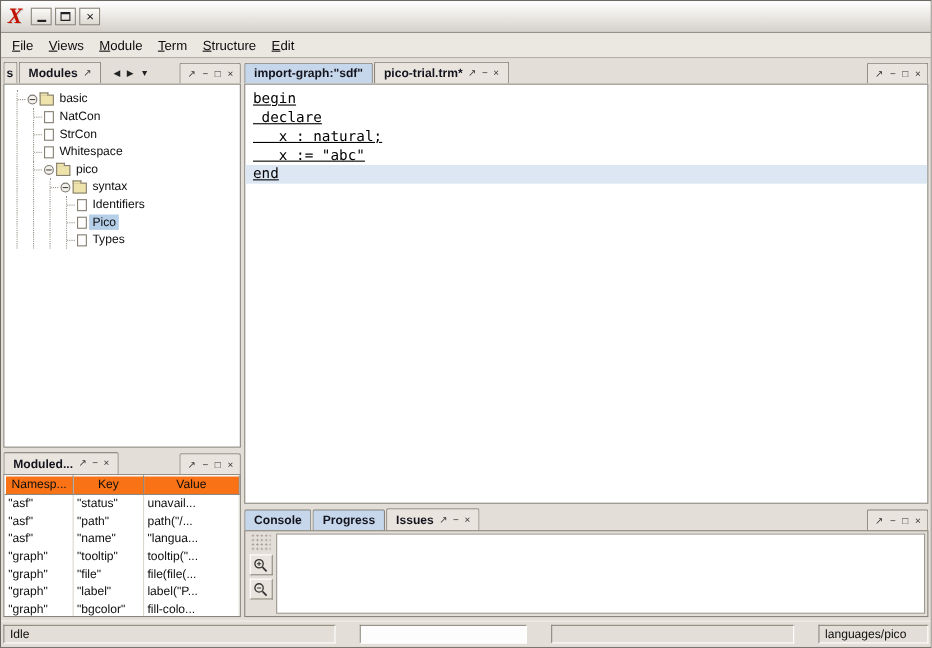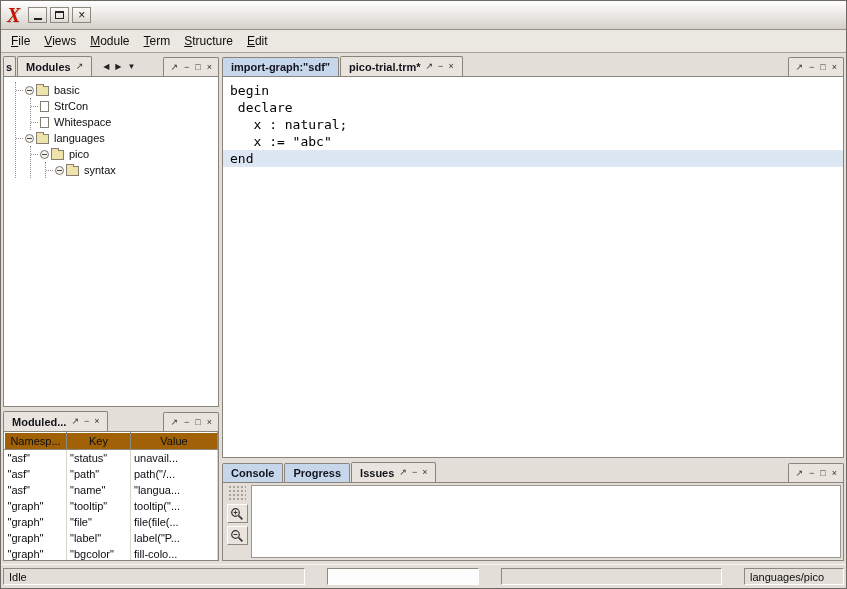--- a/index.html
+++ b/index.html
@@ -55,25 +55,25 @@
   .knob { width:9px; height:9px; border:1px solid #7d786f; border-radius:50%; background:#f4f2ee; position:relative; flex:none; }
   .knob::after { content:""; position:absolute; left:1px; right:1px; top:3px; height:1px; background:#4a463f; }
   .ficon { width:13px; height:10px; background:#efe3ac; border:1px solid #857f72; position:relative; flex:none; margin-top:2px; }
   .ficon::before { content:""; position:absolute; top:-3px; left:-1px; width:6px; height:2px; background:#efe3ac; border:1px solid #857f72; border-bottom:none; }
   .licon { width:9px; height:11px; background:#fff; border:1px solid #857f72; flex:none; }
   .tlabel { padding:1px 3px; }
   .tlabel.sel { background:#b5cfe8; }
 
   
   .dtable { width:100%; border-collapse:collapse; table-layout:fixed; font-size:11px; color:#0d0d0d; }
-  .dtable th { font-weight:normal; text-align:center; background:#a16207; border:1px solid; border-color:#ffffff #8d897f #8d897f #ffffff; padding:1px 2px; height:17px; overflow:hidden; white-space:nowrap; }
+  .dtable th { font-weight:normal; text-align:center; background:#f97316; border:1px solid; border-color:#ffffff #8d897f #8d897f #ffffff; padding:1px 2px; height:17px; overflow:hidden; white-space:nowrap; }
   .dtable td { padding:1px 3px; height:16px; border-right:1px solid #dad6ce; overflow:hidden; white-space:nowrap; }
 
   
-  .editor { padding:5px 0; font-family:"DejaVu Sans Mono", monospace; font-size:13px; color:#000; }
+  .editor { padding:5px 0; font-family:"DejaVu Sans Mono", monospace; font-size:13px; color:#000;text-decoration:underline; }
   .eline { height:17px; line-height:17px; padding:0 7px; white-space:pre; }
   .eline.hl { background:#dce7f3; }
 
   
   .output-body { display:flex; background:#e3dfd8; padding:2px; gap:2px; }
   .side-tools { width:24px; flex:none; display:flex; flex-direction:column; align-items:center; gap:3px; }
   .grip { width:18px; height:16px; background-image:radial-gradient(#a9a49b 1px, transparent 1px); background-size:4px 4px; }
   .zbtn { width:21px; height:19px; border:1px solid; border-color:#ffffff #8d897f #8d897f #ffffff; background:#e9e5de; display:flex; align-items:center; justify-content:center; padding:0; }
   .canvas { flex:1; background:#fff; border:1px solid #9b968e; }
 
@@ -141,47 +141,63 @@
             <div class="tnode">
               <span class="dash"></span>
               <span class="knob"></span>
               <span class="ficon"></span>
               <span class="tlabel">basic</span>
             </div>
             <div class="tgroup">
               <div class="tnode">
                 <span class="dash"></span>
                 <span class="licon"></span>
+                <span class="tlabel">NatCon</span>
+              </div>
+              <div class="tnode">
+                <span class="dash"></span>
+                <span class="licon"></span>
                 <span class="tlabel">StrCon</span>
               </div>
               <div class="tnode">
                 <span class="dash"></span>
                 <span class="licon"></span>
                 <span class="tlabel">Whitespace</span>
               </div>
-            </div>
-            <div class="tnode">
-              <span class="dash"></span>
-              <span class="knob"></span>
-              <span class="ficon"></span>
-              <span class="tlabel">languages</span>
             </div>
             <div class="tgroup">
               <div class="tnode">
                 <span class="dash"></span>
                 <span class="knob"></span>
                 <span class="ficon"></span>
                 <span class="tlabel">pico</span>
               </div>
               <div class="tgroup">
                 <div class="tnode">
                   <span class="dash"></span>
                   <span class="knob"></span>
                   <span class="ficon"></span>
                   <span class="tlabel">syntax</span>
+                </div>
+                <div class="tgroup">
+                  <div class="tnode">
+                    <span class="dash"></span>
+                    <span class="licon"></span>
+                    <span class="tlabel">Identifiers</span>
+                  </div>
+                  <div class="tnode">
+                    <span class="dash"></span>
+                    <span class="licon"></span>
+                    <span class="tlabel sel">Pico</span>
+                  </div>
+                  <div class="tnode">
+                    <span class="dash"></span>
+                    <span class="licon"></span>
+                    <span class="tlabel">Types</span>
+                  </div>
                 </div>
               </div>
             </div>
           </div>
         </div>
       </div>
     </div>
 
     <div class="panel p-details">
       <div class="phead">

